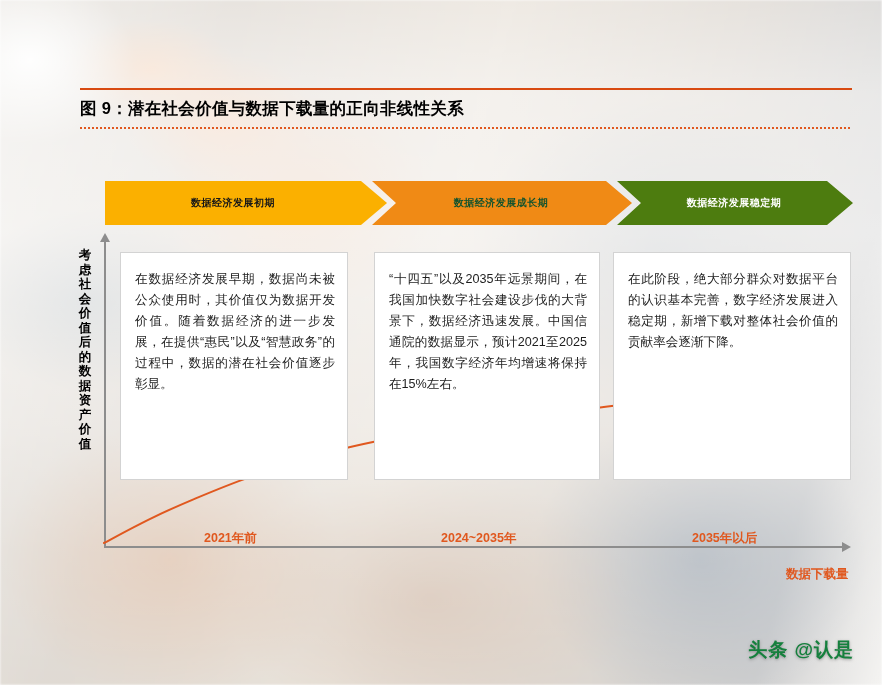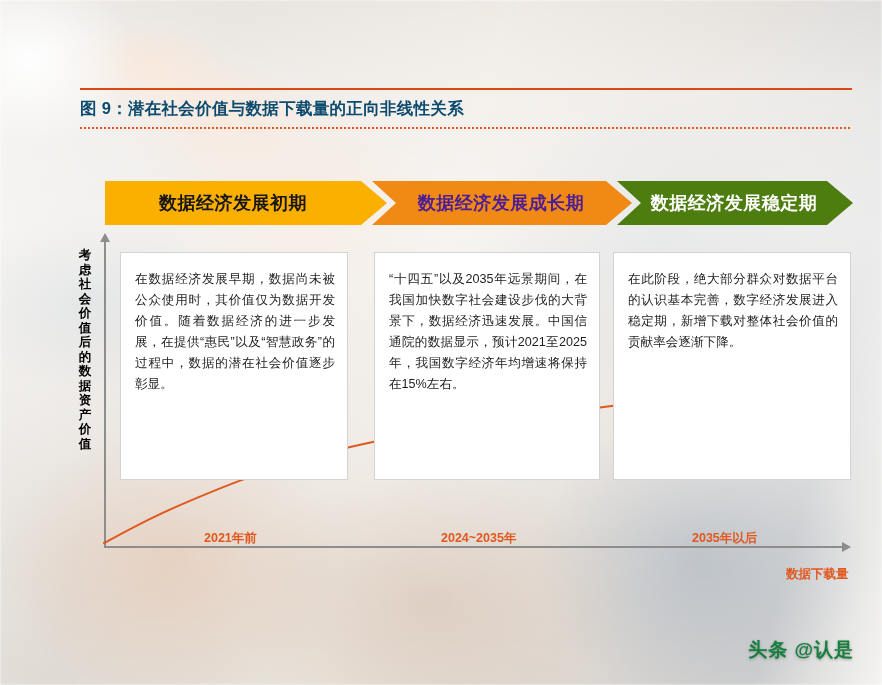--- a/index.html
+++ b/index.html
@@ -60,57 +60,57 @@
     left: 80px; top: 88px;
     width: 772px; height: 2px;
     background: #d84a11;
   }
   #title-text {
     position: absolute;
     left: 80px; top: 98px;
     width: 700px;
     font-size: 16.5px;
     font-weight: bold;
-    color: #0c4a6e;
+    color: #000000;
     letter-spacing: 0.3px;
     white-space: nowrap;
   }
   #title-dots {
     position: absolute;
     left: 80px; top: 127px;
     width: 772px; height: 2px;
     background-image: linear-gradient(90deg, #e0581f 0 2px, rgba(0,0,0,0) 2px 4px);
     background-size: 4px 2px;
     background-repeat: repeat-x;
   }
 
   
   .chev {
     position: absolute;
     top: 181px;
     height: 44px;
     display: flex;
     align-items: center;
     justify-content: center;
-    font-size: 18px;
+    font-size: 10px;
     font-weight: bold;
     letter-spacing: 0.5px;
     filter: drop-shadow(1px 3px 3px rgba(80,80,80,0.35));
   }
   #chev-1 {
     left: 105px; width: 282px;
     background: #fbb000;
     color: #171717;
     clip-path: polygon(0 0, calc(100% - 26px) 0, 100% 50%, calc(100% - 26px) 100%, 0 100%);
     padding-right: 26px;
   }
   #chev-2 {
     left: 372px; width: 260px;
     background: #f08a15;
-    color: #4c1d95;
+    color: #14532d;
     clip-path: polygon(0 0, calc(100% - 26px) 0, 100% 50%, calc(100% - 26px) 100%, 0 100%, 24px 50%);
     padding-right: 26px; padding-left: 24px;
   }
   #chev-3 {
     left: 617px; width: 236px;
     background: #4d7c0f;
     color: #ffffff;
     clip-path: polygon(0 0, calc(100% - 26px) 0, 100% 50%, calc(100% - 26px) 100%, 0 100%, 24px 50%);
     padding-right: 26px; padding-left: 24px;
   }

